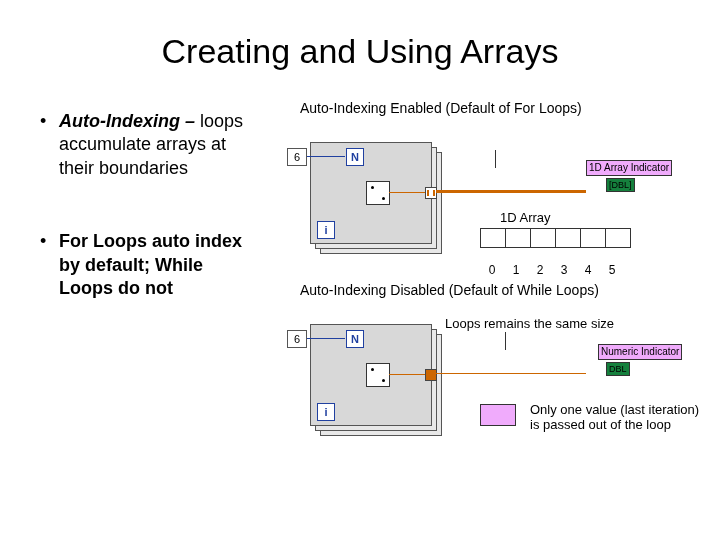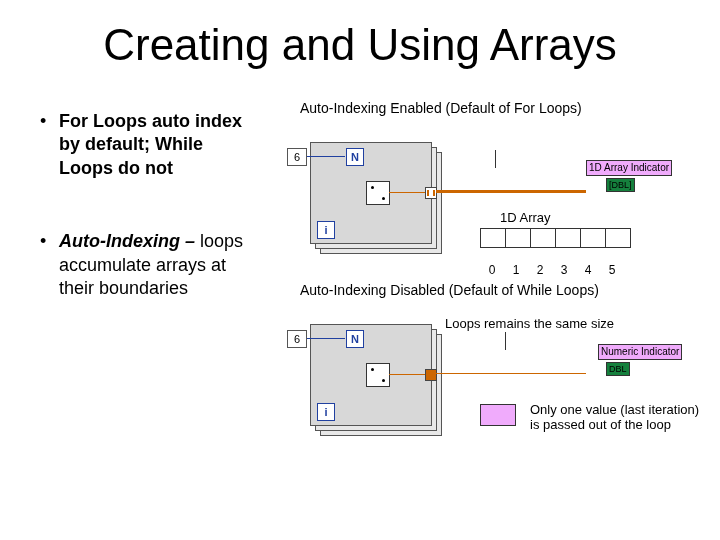--- a/index.html
+++ b/index.html
@@ -7,23 +7,23 @@
     padding: 0;
     width: 720px;
     height: 540px;
     font-family: Arial, Helvetica, sans-serif;
     background: #fff;
     position: relative;
     overflow: hidden;
   }
   .title {
     text-align: center;
-    font-size: 44px;
+    font-size: 34px;
     font-weight: normal;
-    margin-top: 20px;
+    margin-top: 32px;
   }
   .bullets {
     position: absolute;
     left: 40px;
     top: 110px;
     width: 230px;
     font-size: 18px;
     line-height: 1.3;
   }
   .bullets .item {
@@ -188,27 +188,27 @@
 </style>
 </head>
 <body>
 
 <div class="title">Creating and Using Arrays</div>
 
 <div class="bullets">
   <div class="item">
     <span class="dot">•</span>
     <span class="txt">
-      <b>For Loops auto index by default; While Loops do not</b>
+      <span class="em">Auto-Indexing –</span><span> loops accumulate arrays at their boundaries</span>
     </span>
   </div>
   <div class="item">
     <span class="dot">•</span>
     <span class="txt">
-      <span class="em">Auto-Indexing –</span><span> loops accumulate arrays at their boundaries</span>
+      <b>For Loops auto index by default; While Loops do not</b>
     </span>
   </div>
 </div>
 
 <div class="right">
 
   <div class="caption">Auto-Indexing Enabled (Default of For Loops)</div>
   <div class="panel">
     <div class="lead" style="left:195px;top:28px;height:18px;"></div>
 

